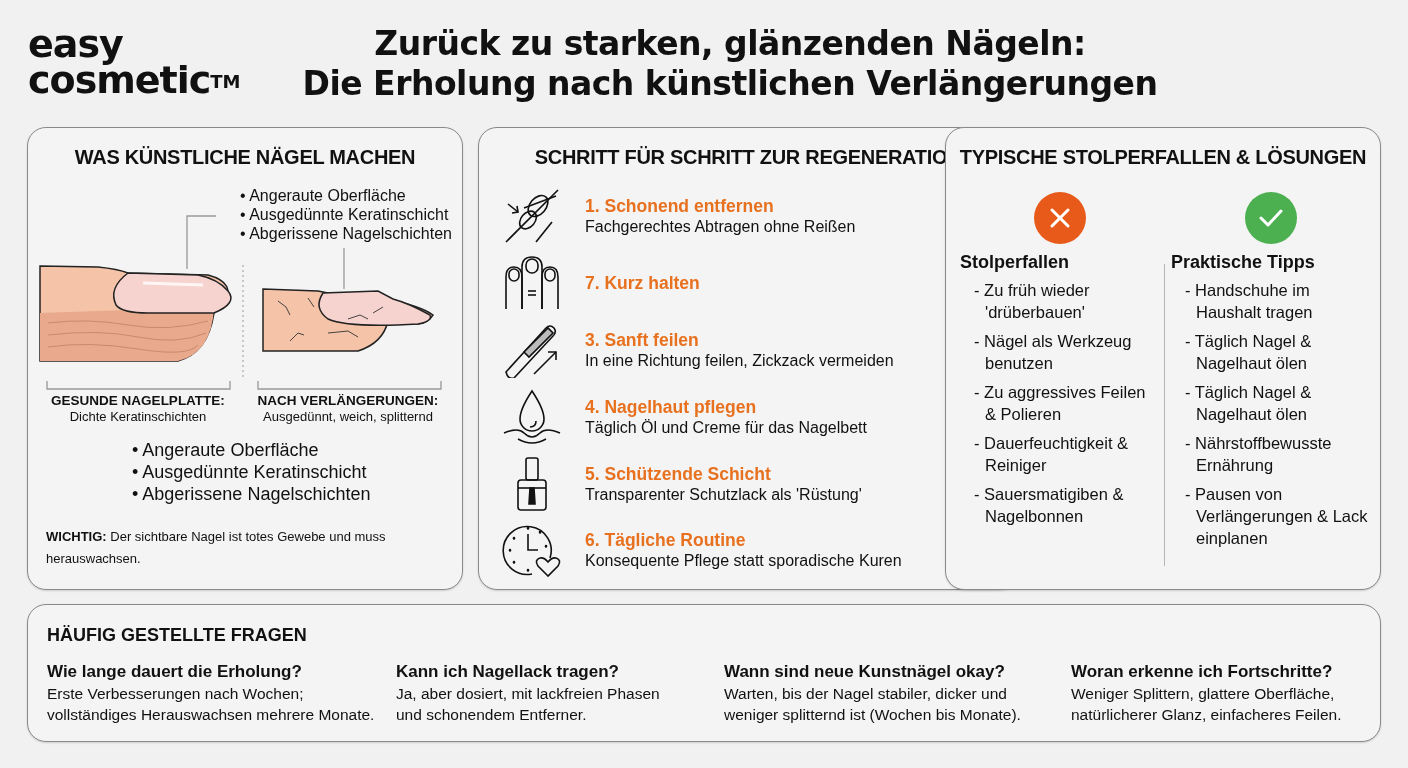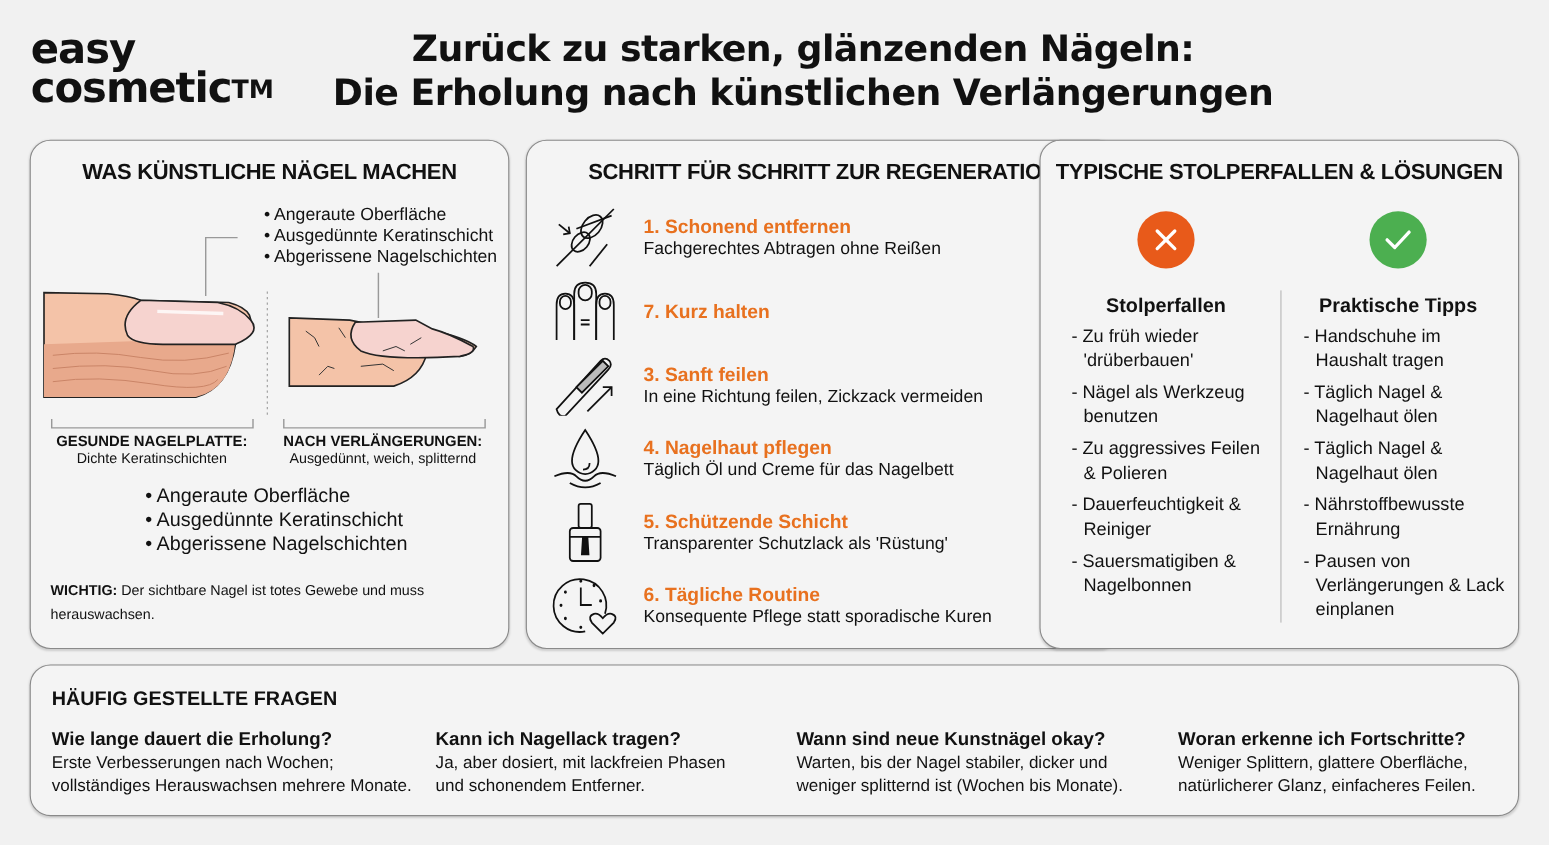--- a/index.html
+++ b/index.html
@@ -1,40 +1,40 @@
 <!DOCTYPE html>
 <html><head>
 <meta charset="utf-8">
 <style>
   * { box-sizing: border-box; margin: 0; padding: 0; }
   html, body { width: 1408px; height: 768px; overflow: hidden; }
   body { background: #f1f1f1; font-family: "Liberation Sans", sans-serif; color: #111; position: relative; }
   .logo { position: absolute; left: 28px; top: 26px; font-family: "DejaVu Sans", sans-serif; font-weight: bold; font-size: 38px; line-height: 36px; letter-spacing: -1px; color: #111; }
-  .logo sup { font-size: 23px; vertical-align: top; position: relative; top: 2px; letter-spacing: 0; margin-top: 38px; }
+  .logo sup { font-size: 18px; vertical-align: top; position: relative; top: 2px; letter-spacing: 0; margin-top: 38px; }
   .title { position: absolute; left: 300px; top: 24px; width: 860px; text-align: center; font-family: "DejaVu Sans", sans-serif; font-weight: bold; font-size: 33px; line-height: 40px; letter-spacing: -0.5px; }
   .panel { position: absolute; background: #f4f4f4; border: 1.5px solid #8a8a8a; border-radius: 19px; box-shadow: 0 1px 2px rgba(0,0,0,0.15); }
   .p1 { left: 27px; top: 127px; width: 436px; height: 463px; }
   .p2 { left: 478px; top: 127px; width: 540px; height: 463px; }
   .p3 { left: 945px; top: 127px; width: 436px; height: 463px; }
   .p4 { left: 27px; top: 604px; width: 1354px; height: 138px; }
   .ptitle { position: absolute; top: 18px; left: 0; right: 0; text-align: center; font-weight: bold; font-size: 20px; letter-spacing: -0.3px; }
   .bul { font-size: 16px; line-height: 19px; }
   .bul div::before { content: "• "; }
   .nail-svg { position: absolute; }
   .caption { position: absolute; text-align: center; font-size: 13px; line-height: 16px; }
   .caption b { display: block; font-size: 13.5px; }
   .steps { position: absolute; left: 20px; top: 55px; right: 10px; }
   .step { display: flex; align-items: center; height: 66.8px; }
   .step .ic { width: 66px; height: 60px; flex: none; display: flex; align-items: center; justify-content: center; }
   .step .tx { margin-left: 20px; }
   .step .h { color: #e8711f; font-weight: bold; font-size: 17.5px; line-height: 22px; }
   .step .d { font-size: 16px; line-height: 20px; }
   .col { position: absolute; top: 60px; width: 200px; }
   .circ { width: 52px; height: 52px; border-radius: 50%; margin: 4px auto 0; display: flex; align-items: center; justify-content: center; }
-  .colh { text-align: center; font-weight: bold; font-size: 18px; margin-top: 24px; }
+  .colh { text-align: left; font-weight: bold; font-size: 18px; margin-top: 8px; }
   .list { margin-top: 6px; font-size: 16.5px; line-height: 22px; }
   .list div { padding-left: 11px; text-indent: -11px; margin-bottom: 7px; }
   .vline { position: absolute; left: 218px; top: 136px; width: 1px; height: 302px; background: #b5b5b5; }
   .faq-title { position: absolute; left: 19px; top: 20px; font-weight: bold; font-size: 18px; }
   .faq { position: absolute; top: 56px; width: 340px; }
   .faq .q { font-weight: bold; font-size: 17px; line-height: 22px; }
   .faq .a { font-size: 15.5px; line-height: 21px; }
 </style>
 </head>
 <body>

